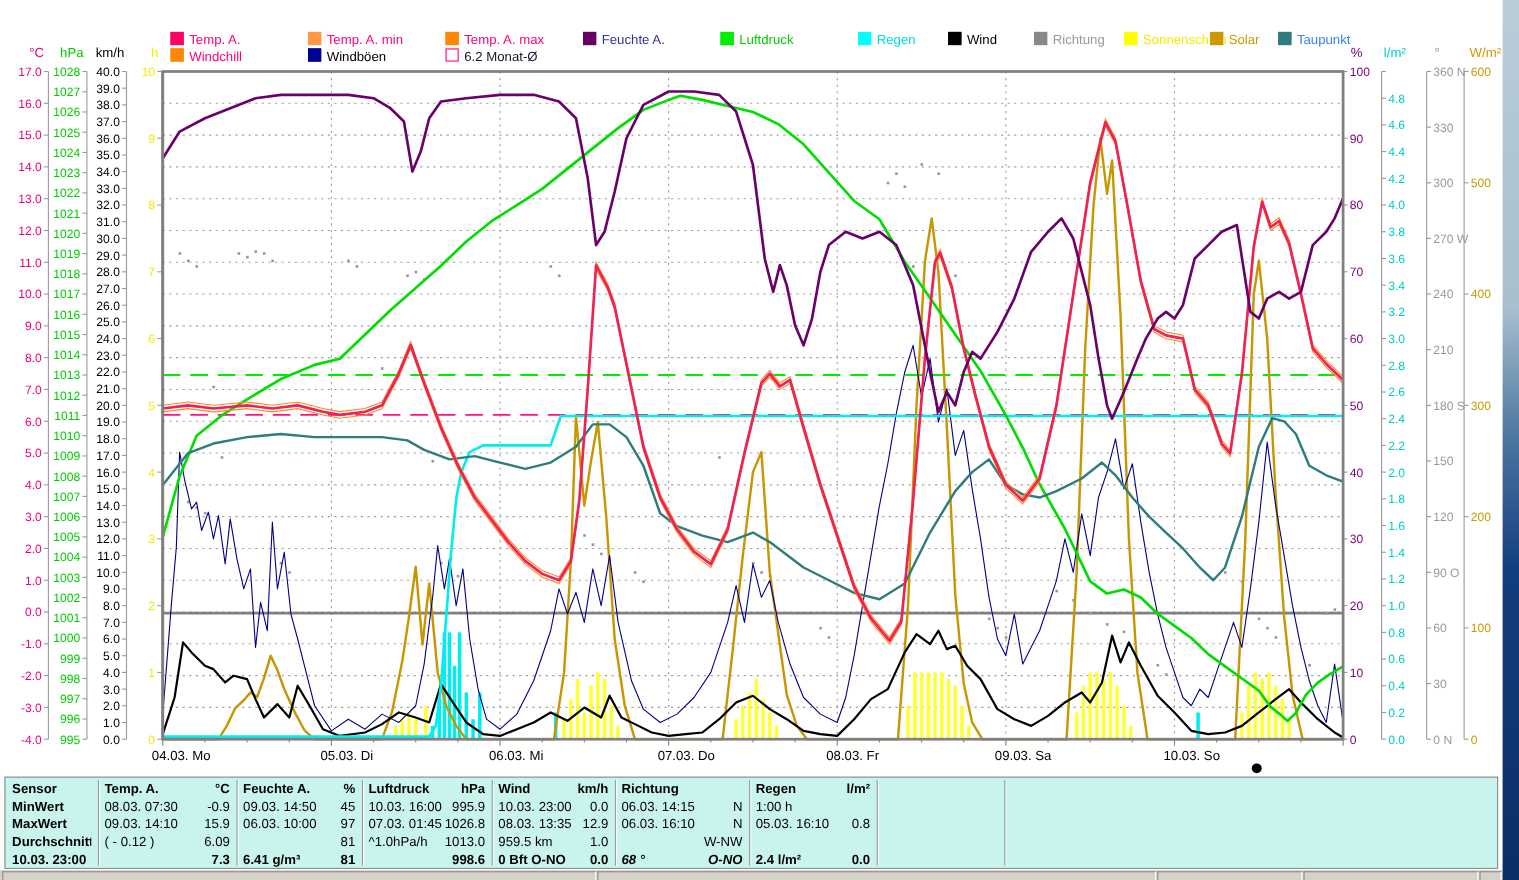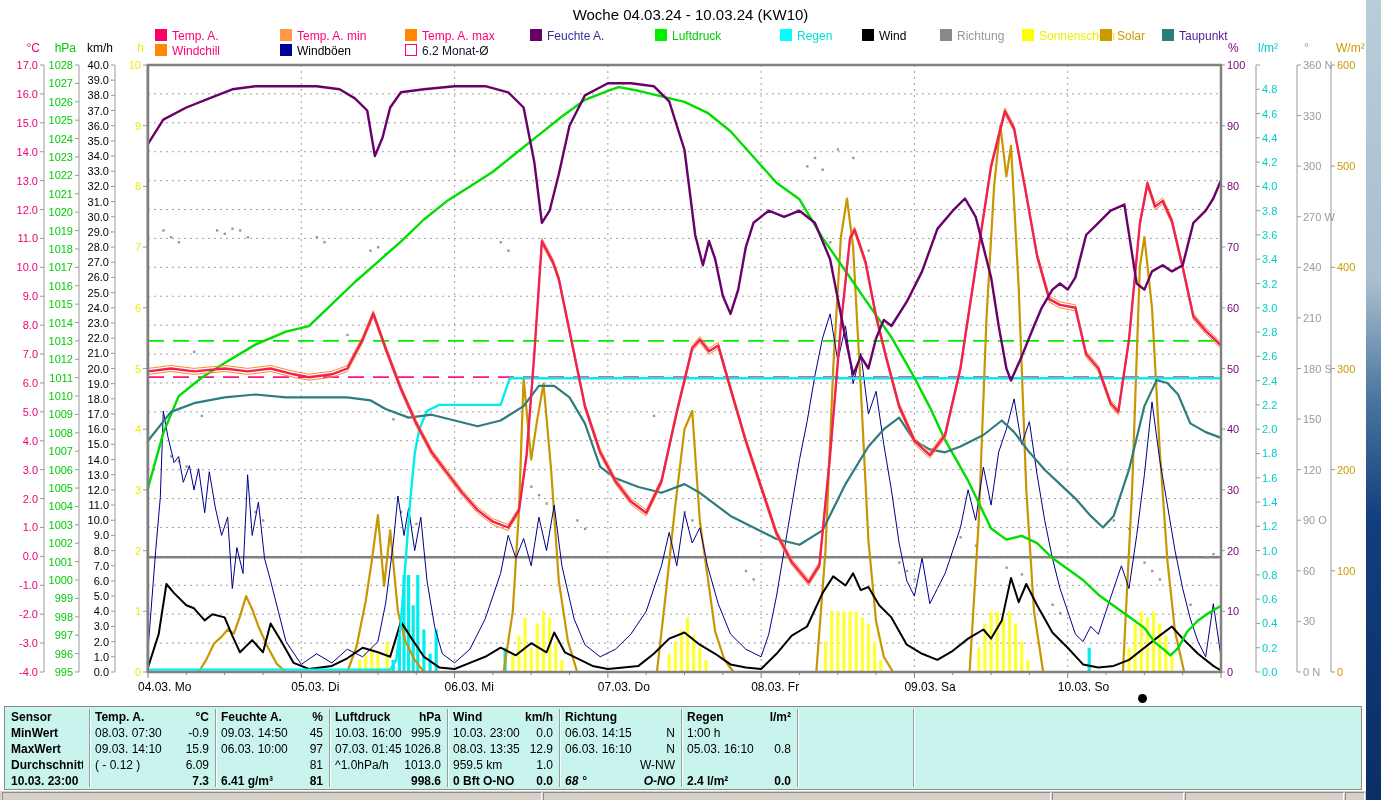--- a/index.html
+++ b/index.html
@@ -18,33 +18,32 @@
   .sseg{position:absolute;top:1px;height:8px;border:1px solid;border-color:#8c8c8c #fff #fff #8c8c8c;}
   #desktop-strip{position:absolute;right:0;top:0;width:15px;height:800px;
     background:linear-gradient(#b9cdd9 0%,#a9bfce 35%,#49759f 50%,#123d7e 65%,#0a2f66 85%,#0d3possible 100%);
     background:linear-gradient(#b9cdd9 0%,#a9bfce 35%,#49759f 50%,#123d7e 65%,#0a2f66 100%);}
   #cursor{position:absolute;width:9px;height:9px;border-radius:50%;background:#000;}
 </style>
 </head>
 <body>
 
 <div id="app">
-  <div id="title">Woche 04.03.24 - 10.03.24 (KW10)</div>
   <div id="legend">
       <div class="lg-item" style="left: 155px; top: 29px; color: rgb(255, 0, 119);"><span class="lg-box" style="background: rgb(255, 0, 102); border-color: rgb(255, 0, 102);"></span><span>Temp. A.</span></div>
       <div class="lg-item" style="left: 280px; top: 29px; color: rgb(255, 0, 119);"><span class="lg-box" style="background: rgb(255, 153, 68); border-color: rgb(255, 153, 68);"></span><span>Temp. A. min</span></div>
       <div class="lg-item" style="left: 405px; top: 29px; color: rgb(255, 0, 119);"><span class="lg-box" style="background: rgb(255, 136, 0); border-color: rgb(255, 136, 0);"></span><span>Temp. A. max</span></div>
       <div class="lg-item" style="left: 530px; top: 29px; color: rgb(51, 51, 153);"><span class="lg-box" style="background: rgb(102, 0, 102); border-color: rgb(102, 0, 102);"></span><span>Feuchte A.</span></div>
       <div class="lg-item" style="left: 655px; top: 29px; color: rgb(0, 204, 0);"><span class="lg-box" style="background: rgb(0, 238, 0); border-color: rgb(0, 238, 0);"></span><span>Luftdruck</span></div>
       <div class="lg-item" style="left: 780px; top: 29px; color: rgb(0, 221, 221);"><span class="lg-box" style="background: rgb(0, 255, 255); border-color: rgb(0, 255, 255);"></span><span>Regen</span></div>
       <div class="lg-item" style="left: 862px; top: 29px; color: rgb(0, 0, 0);"><span class="lg-box" style="background: rgb(0, 0, 0); border-color: rgb(0, 0, 0);"></span><span>Wind</span></div>
       <div class="lg-item" style="left: 940px; top: 29px; color: rgb(153, 153, 153);"><span class="lg-box" style="background: rgb(136, 136, 136); border-color: rgb(136, 136, 136);"></span><span>Richtung</span></div>
       <div class="lg-item" style="left: 1022px; top: 29px; color: rgb(238, 238, 0);"><span class="lg-box" style="background: rgb(255, 255, 0); border-color: rgb(255, 255, 0);"></span><span>Sonnenschein</span></div>
       <div class="lg-item" style="left: 1100px; top: 29px; color: rgb(204, 153, 0);"><span class="lg-box" style="background: rgb(204, 153, 0); border-color: rgb(204, 153, 0);"></span><span>Solar</span></div>
-      <div class="lg-item" style="left: 1162px; top: 29px; color: #4c1d95;"><span class="lg-box" style="background: rgb(46, 125, 125); border-color: rgb(46, 125, 125);"></span><span>Taupunkt</span></div>
+      <div class="lg-item" style="left: 1162px; top: 29px; color: #3b82f6;"><span class="lg-box" style="background: rgb(46, 125, 125); border-color: rgb(46, 125, 125);"></span><span>Taupunkt</span></div>
       <div class="lg-item" style="left: 155px; top: 44px; color: rgb(255, 0, 119);"><span class="lg-box" style="background: rgb(255, 136, 0); border-color: rgb(255, 136, 0);"></span><span>Windchill</span></div>
       <div class="lg-item" style="left: 280px; top: 44px; color: rgb(0, 0, 0);"><span class="lg-box" style="background: rgb(0, 0, 153); border-color: rgb(0, 0, 153);"></span><span>Windböen</span></div>
       <div class="lg-item" style="left: 405px; top: 44px; color: #0f172a;"><span class="lg-box" style="background: rgb(255, 255, 255); border-color: rgb(255, 0, 119);"></span><span>6.2 Monat-Ø</span></div>
     </div>
   <svg id="chart-svg" width="1381" height="706">
       <text x="40" y="52" text-anchor="end" fill="#ee0077" font-size="12px">°C</text>
       <text x="76" y="52" text-anchor="end" fill="#00cc00" font-size="12px">hPa</text>
       <text x="113" y="52" text-anchor="end" fill="#000000" font-size="12px">km/h</text>
       <text x="144" y="52" text-anchor="end" fill="#eeee00" font-size="12px">h</text>
       <text x="1228" y="52" text-anchor="start" fill="#770077" font-size="12px">%</text>

